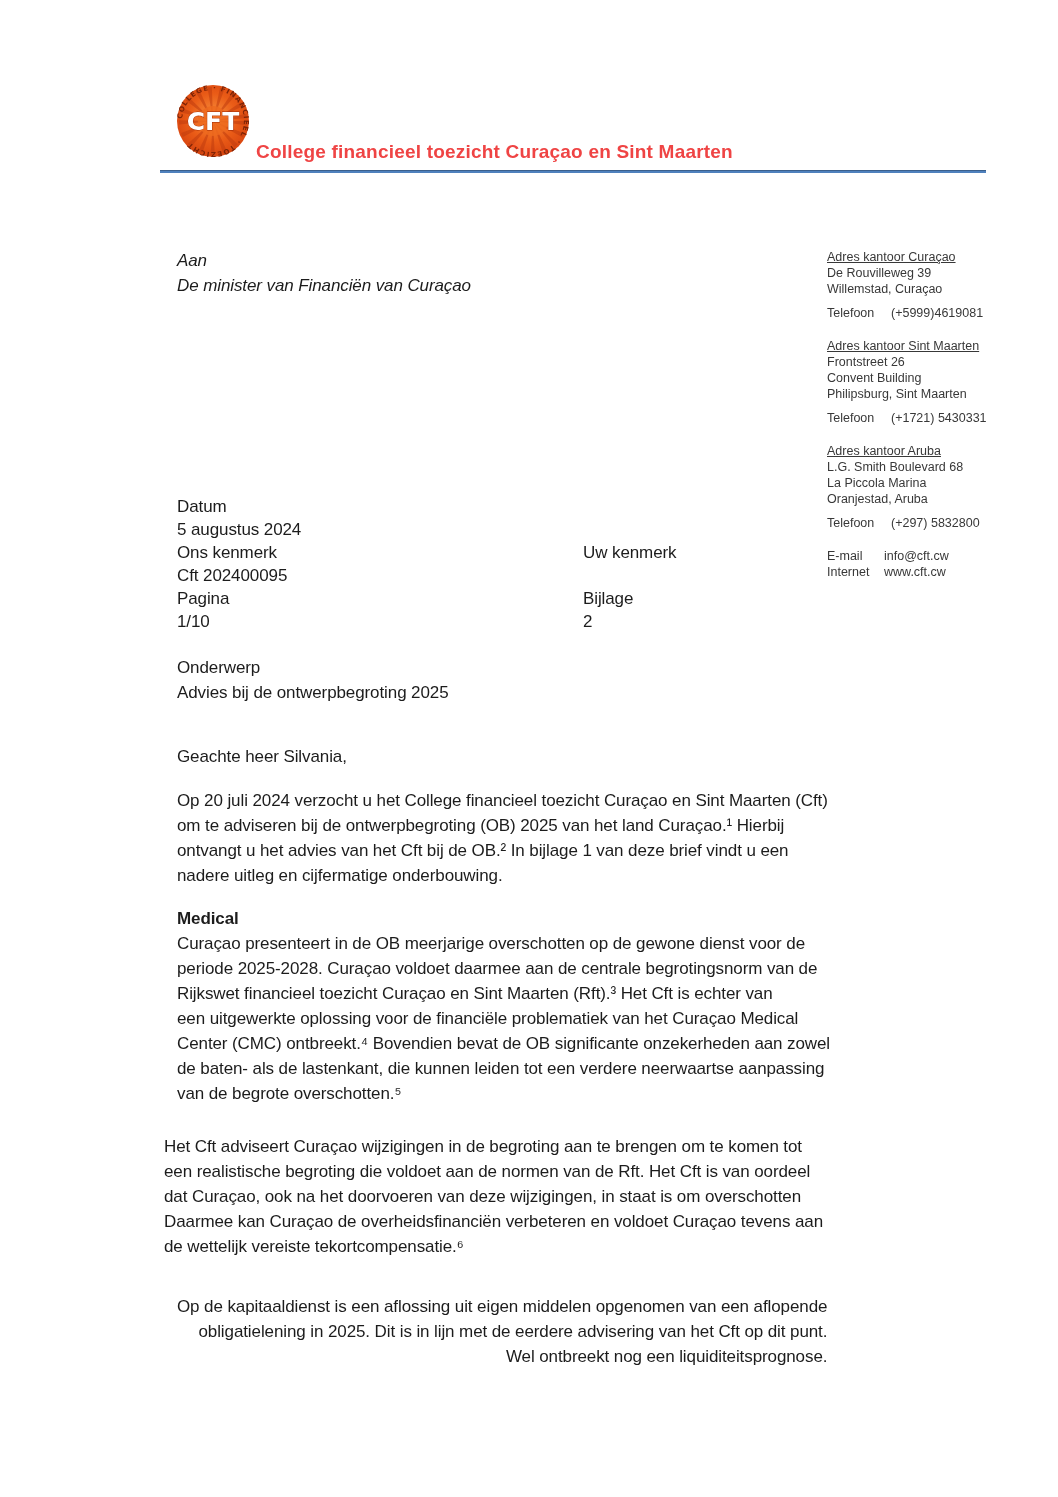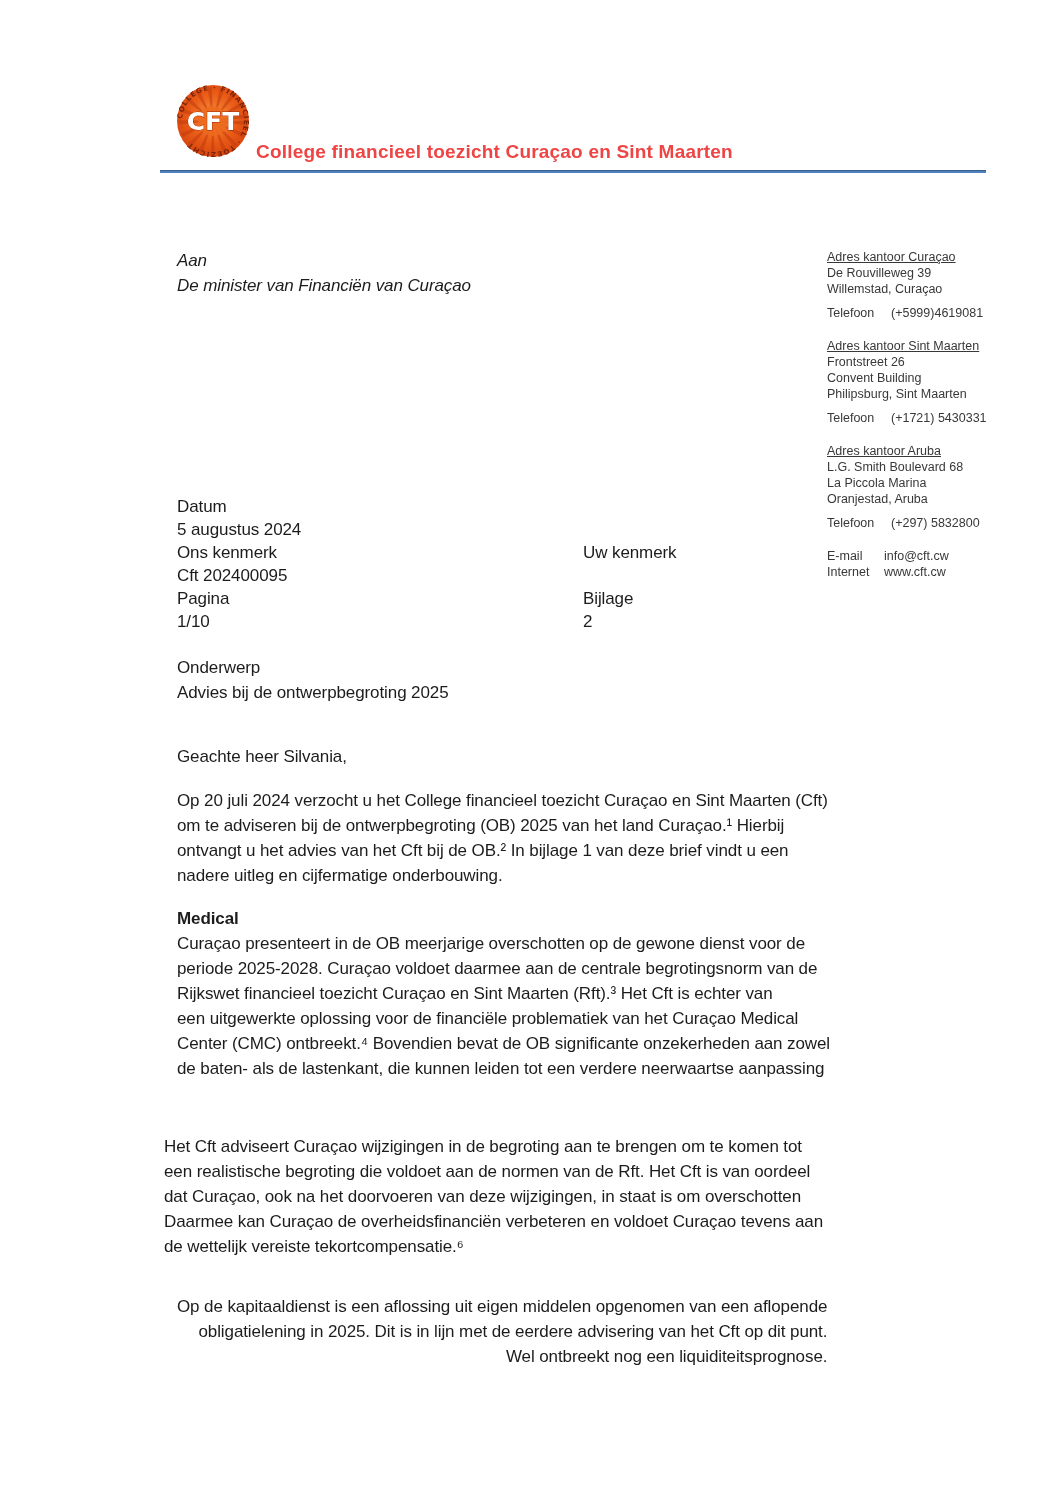--- a/index.html
+++ b/index.html
@@ -166,20 +166,21 @@
   </div>
 
   <div class="block-oordeel">
     <div class="ln bold">Medical</div>
     <div class="ln">Curaçao presenteert in de OB meerjarige overschotten op de gewone dienst voor de</div>
     <div class="ln">periode 2025-2028. Curaçao voldoet daarmee aan de centrale begrotingsnorm van de</div>
     <div class="ln">Rijkswet financieel toezicht Curaçao en Sint Maarten (Rft).³ Het Cft is echter van</div>
     <div class="ln">een uitgewerkte oplossing voor de financiële problematiek van het Curaçao Medical</div>
     <div class="ln">Center (CMC) ontbreekt.⁴ Bovendien bevat de OB significante onzekerheden aan zowel</div>
     <div class="ln">de baten- als de lastenkant, die kunnen leiden tot een verdere neerwaartse aanpassing</div>
+    <div class="ln">van de begrote overschotten.⁵</div>
   </div>
 
   <div class="para-3">
     <div class="ln">Het Cft adviseert Curaçao wijzigingen in de begroting aan te brengen om te komen tot</div>
     <div class="ln">een realistische begroting die voldoet aan de normen van de Rft. Het Cft is van oordeel</div>
     <div class="ln">dat Curaçao, ook na het doorvoeren van deze wijzigingen, in staat is om overschotten</div>
     <div class="ln">Daarmee kan Curaçao de overheidsfinanciën verbeteren en voldoet Curaçao tevens aan</div>
     <div class="ln">de wettelijk vereiste tekortcompensatie.⁶</div>
   </div>
 

